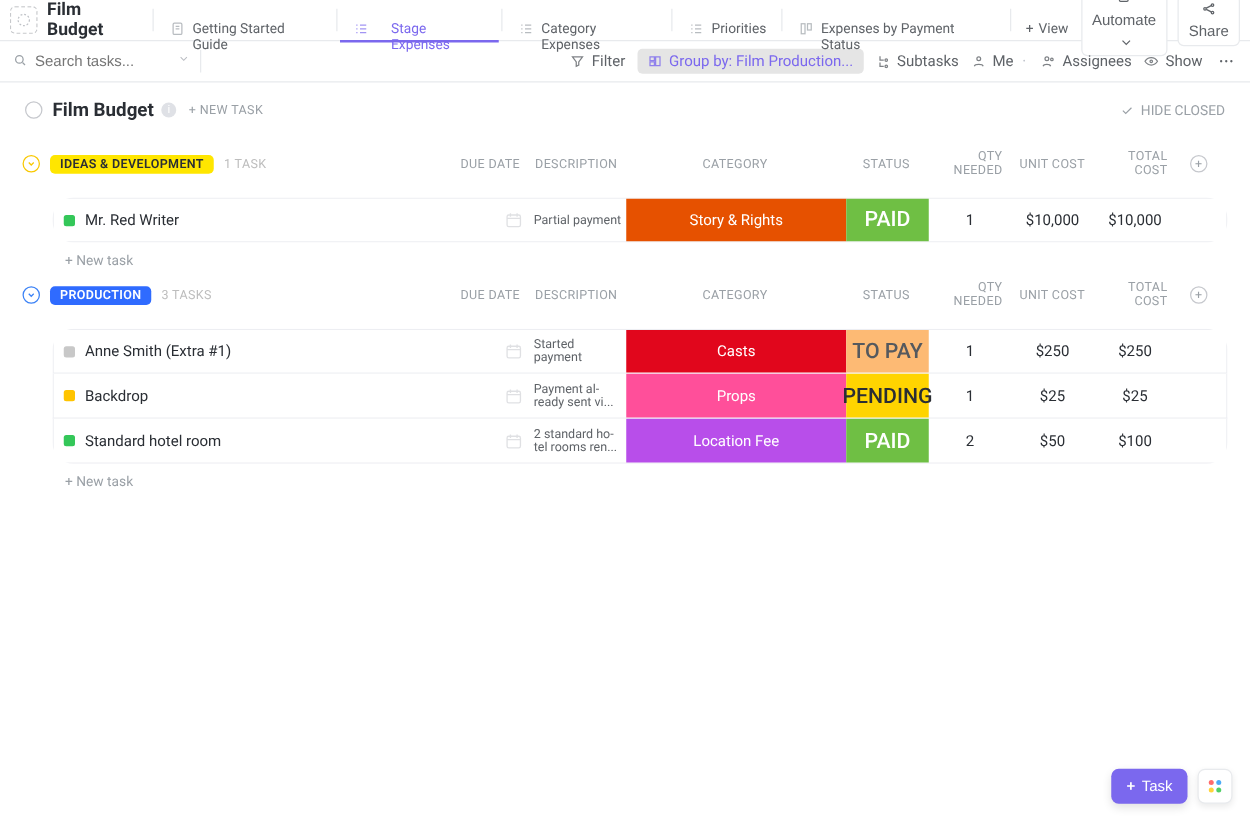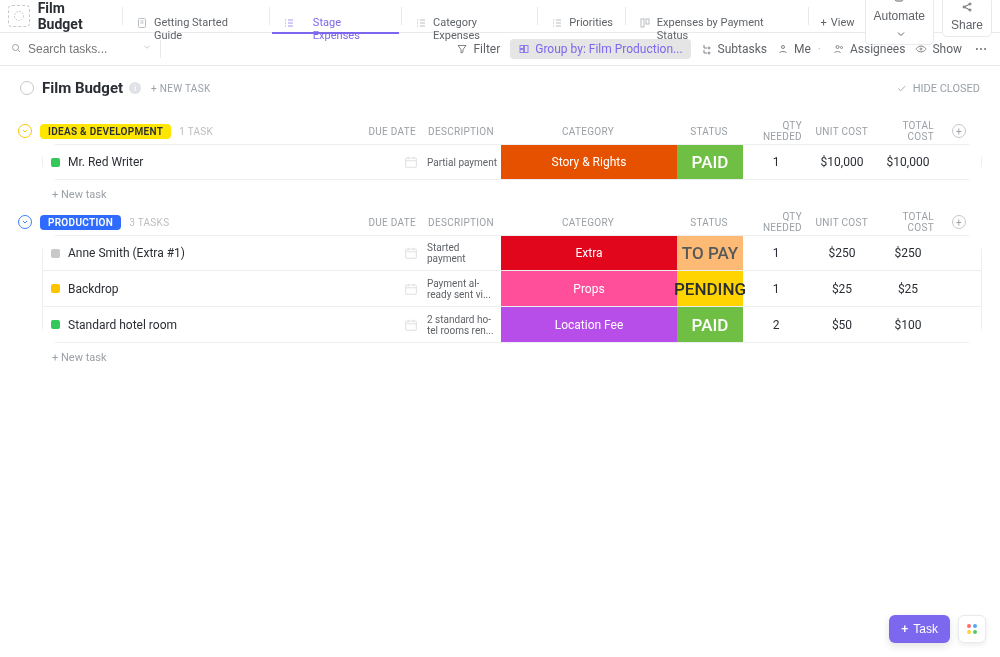--- a/index.html
+++ b/index.html
@@ -106,21 +106,21 @@
     padding:2px 8px; border-radius:4px;
     font-size:10px; font-weight:600; color:#2a2e34;
   }
   .badge.yellow { background:#ffe600; }
   .badge.blue { background:#2f6bff; color:#fff; }
   .grp-count { color:#bdbdbd; font-size:10px; }
   .col-right { text-align:right; padding-right:6px; }
   .col-center { text-align:center; }
   .plus-circ { width:14px; height:14px; border:1.3px solid #c6c8cd; border-radius:50%; color:#9aa0a6; display:flex;align-items:center;justify-content:center; font-size:10px; margin-left:auto; cursor:pointer;}
 
-  .rows { margin-top:2px; border-radius:17px; overflow:hidden; margin-left:24px; background:#fff;}
+  .rows { margin-top:16px; border-radius:17px; overflow:hidden; margin-left:24px; background:#fff;}
   .row {
     display:grid;
     grid-template-columns: 320px 60px 78px 176px 66px 66px 66px 66px 26px;
     align-items:center;
     height:36px;
     border:1px solid #edeef2;
     border-top:none;
     background:#fff;
   }
   .row:first-child { border-top:1px solid #edeef2; }
@@ -416,21 +416,21 @@
             <span class="sq grey"></span>
             <span>Anne Smith (Extra #1)</span>
           </div>
           <div class="date-cell">
             <svg width="16" height="16" viewBox="0 0 24 24" fill="none" stroke="#c6c8cd" stroke-width="1.6">
               <rect x="4" y="6" width="16" height="14" rx="2"></rect>
               <path d="M4 10h16M8 4v4M16 4v4"></path>
             </svg>
           </div>
           <div class="desc-cell">Started payment</div>
-          <div class="cat-cell" style="background:#e1061c">Extra</div>
+          <div class="cat-cell" style="background:#e1061c">Casts</div>
           <div class="stat-cell" style="background:#fdba74;color:#55595e">TO PAY</div>
           <div class="val-cell">1</div>
           <div class="val-cell">$250</div>
           <div class="val-cell">$250</div>
           <div></div>
         </div>
         <div class="row">
           <div class="task-cell">
             <span class="sq yellow"></span>
             <span>Backdrop</span>

